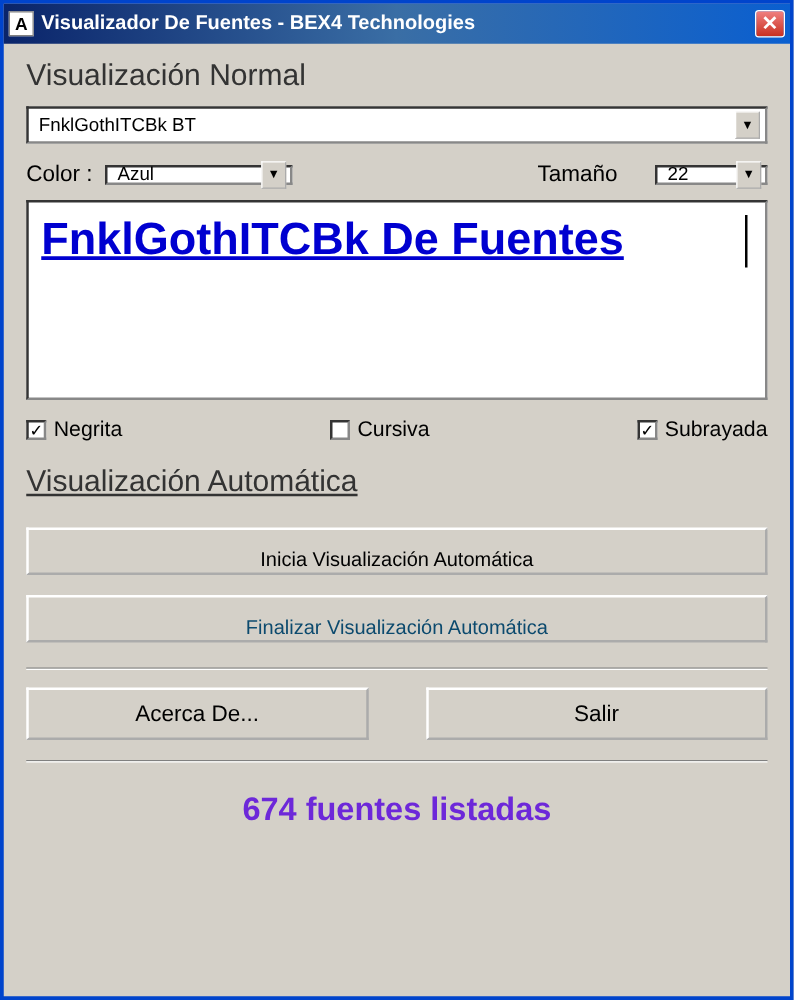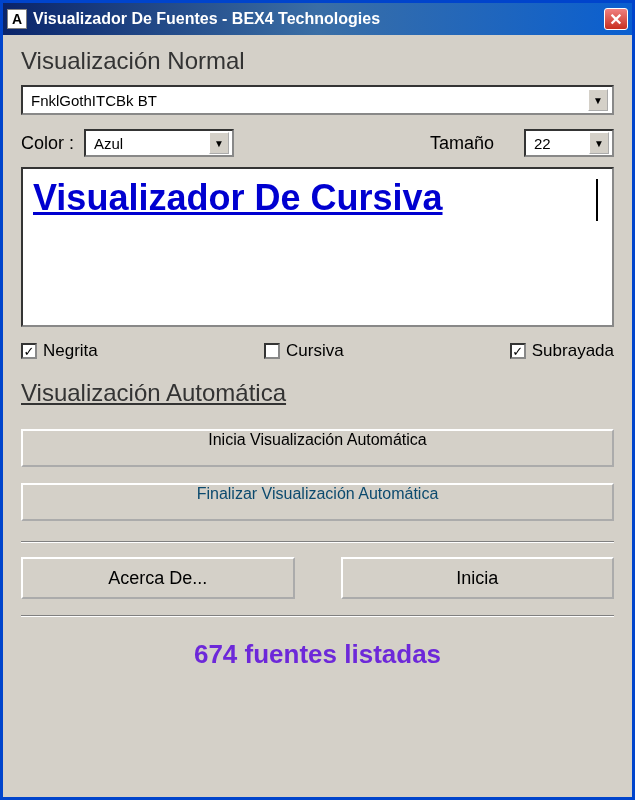--- a/index.html
+++ b/index.html
@@ -89,21 +89,21 @@
   border: 1px outset #fff;
   display: flex;
   align-items: center;
   justify-content: center;
   font-size: 10px;
   color: #000;
 }
 .row { display: flex; align-items: center; margin-bottom: 10px; }
 .label { font-size: 18px; margin-right: 10px; }
 .small-select {
-  height: 28px;
+  height: 16px;
   background: #fff;
   border: 2px inset #888;
   display: flex;
   align-items: center;
   justify-content: space-between;
   padding: 0 3px 0 8px;
   font-size: 15px;
 }
 .color-select { width: 150px; }
 .size-select { width: 90px; gap: 20px; }
@@ -146,21 +146,21 @@
   font-size: 13px;
   color: #000;
 }
 .btn {
   width: 100%;
   height: 38px;
   background: #d4d0c8;
   border: 2px outset #fff;
   font-size: 16px;
   display: flex;
-  align-items: flex-start;
+  align-items: flex-end;
   justify-content: center;
   margin-bottom: 16px;
   cursor: pointer;
 }
 .btn.disabled { color: #0c4a6e; }
 .divider {
   height: 2px;
   border-top: 1px solid #808080;
   border-bottom: 1px solid #fff;
   margin: 4px 0 14px 0;
@@ -218,21 +218,21 @@
       <div class="spacer"></div>
       <span class="label">Tamaño</span>
       <div style="width:20px"></div>
       <div class="small-select size-select">
         <span>22</span>
         <div class="dropdown-arrow">▼</div>
       </div>
     </div>
 
     <div class="preview-box">
-      <span class="preview-text">Visualizador De Cursiva</span>
+      <span class="preview-text">FnklGothITCBk De Fuentes</span>
       <div class="caret"></div>
     </div>
 
     <div class="check-row">
       <div class="check-item">
         <div class="checkbox">
             <span>✓</span>
           </div>
         <span>Negrita</span>
       </div>
@@ -262,21 +262,21 @@
       <span>Finalizar Visualización Automática</span>
     </div>
 
     <div class="divider"></div>
 
     <div class="bottom-row">
       <div class="bottom-btn">
         <span>Acerca De...</span>
       </div>
       <div class="bottom-btn">
-        <span>Inicia</span>
+        <span>Salir</span>
       </div>
     </div>
 
     <div class="divider"></div>
 
     <div class="statusbar">674 fuentes listadas</div>
 
   </div>
 </div>
 

